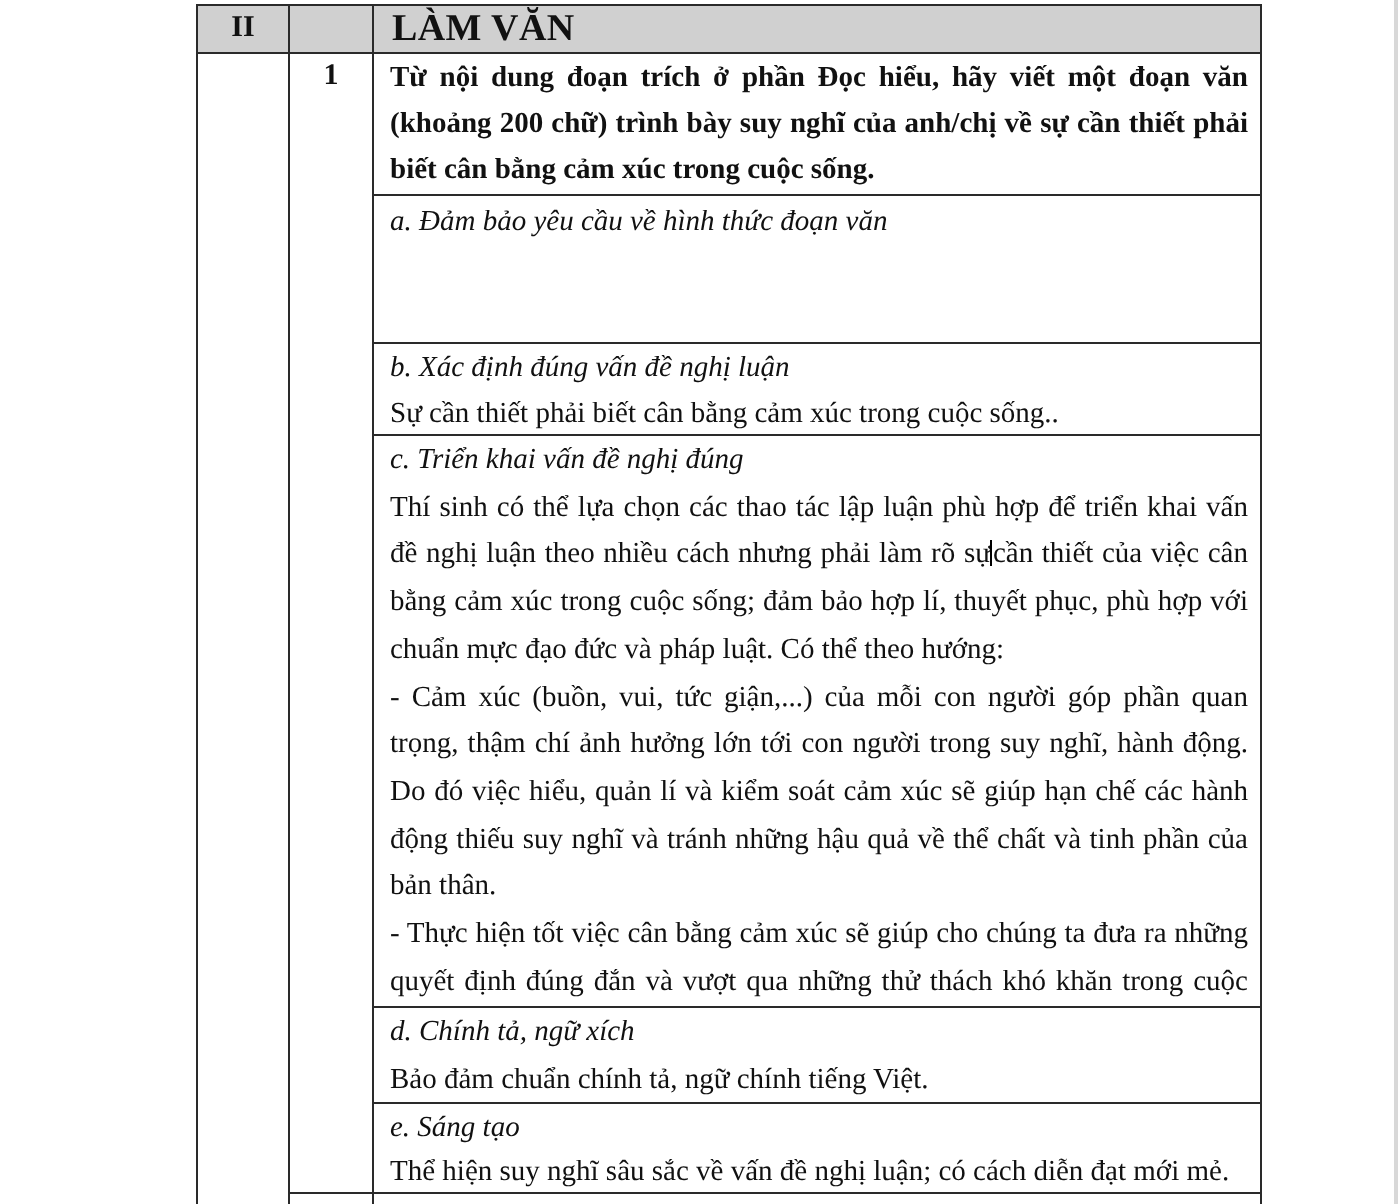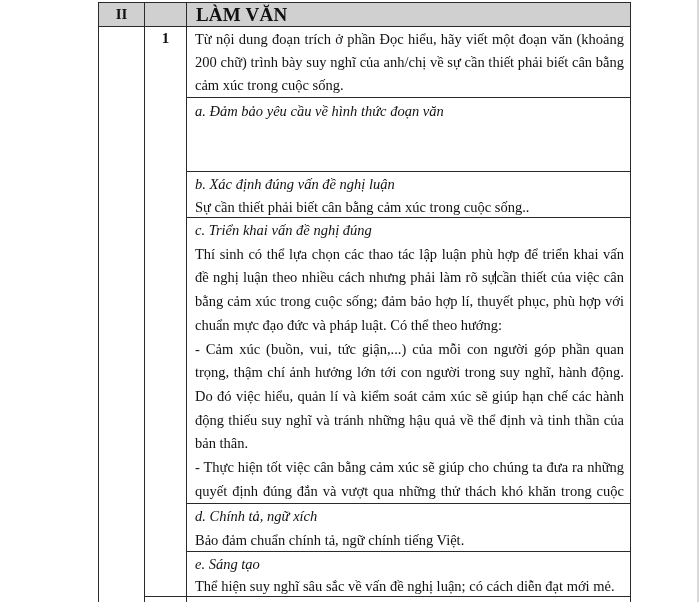--- a/index.html
+++ b/index.html
@@ -32,21 +32,21 @@
     height:570px;border-bottom:1px solid #2a2a2a;box-sizing:border-box;
     text-align:center;font-weight:bold;font-size:15px;padding-top:3px;
   }
   .content-col{display:flex;flex-direction:column;}
   .sub{
     border-bottom:1px solid #2a2a2a;box-sizing:border-box;overflow:hidden;
     padding:1px 6px 0 8px;font-size:14.5px;
   }
   .sub .title{font-style:italic;}
   .sub .para{text-align:justify;}
-  .row-q{flex:0 0 71px;font-weight:normal;line-height:23px;text-align:justify;}
+  .row-q{flex:0 0 71px;font-weight:bold;line-height:23px;text-align:justify;}
   .row-a{flex:0 0 74px;line-height:24.4px;}
   .row-b{flex:0 0 46px;line-height:22.5px;}
   .row-c{flex:0 0 286px;line-height:23.7px;}
   .row-d{flex:0 0 48px;line-height:23.5px;}
   .row-e{flex:0 0 45px;line-height:22px;}
   .row-sliver{flex:1 1 auto;border-bottom:none;}
   .caret{
     display:inline-block;width:1px;height:13px;background:#000;vertical-align:-2px;
   }
 </style>
@@ -85,21 +85,21 @@
       </div>
 
       <div class="sub row-b">
         <div class="title">b. Xác định đúng vấn đề nghị luận</div>
         <div class="para">Sự cần thiết phải biết cân bằng cảm xúc trong cuộc sống..</div>
       </div>
 
       <div class="sub row-c">
         <div class="title">c. Triển khai vấn đề nghị đúng</div>
         <div class="para"><span>Thí sinh có thể lựa chọn các thao tác lập luận phù hợp để triển khai vấn đề nghị luận theo nhiều cách nhưng phải làm rõ sự</span><span class="caret"></span><span>cần thiết của việc cân bằng cảm xúc trong cuộc sống; đảm bảo hợp lí, thuyết phục, phù hợp với chuẩn mực đạo đức và pháp luật. Có thể theo hướng:</span></div>
-        <div class="para">- Cảm xúc (buồn, vui, tức giận,...) của mỗi con người góp phần quan trọng, thậm chí ảnh hưởng lớn tới con người trong suy nghĩ, hành động. Do đó việc hiểu, quản lí và kiểm soát cảm xúc sẽ giúp hạn chế các hành động thiếu suy nghĩ và tránh những hậu quả về thể định và tinh thần của bản thân.</div>
+        <div class="para">- Cảm xúc (buồn, vui, tức giận,...) của mỗi con người góp phần quan trọng, thậm chí ảnh hưởng lớn tới con người trong suy nghĩ, hành động. Do đó việc hiểu, quản lí và kiểm soát cảm xúc sẽ giúp hạn chế các hành động thiếu suy nghĩ và tránh những hậu quả về thể chất và tinh phần của bản thân.</div>
         <div class="para">- Thực hiện tốt việc cân bằng cảm xúc sẽ giúp cho chúng ta đưa ra những quyết định đúng đắn và vượt qua những thử thách khó khăn trong cuộc đời, từ đó hiểu rõ bản thân mình hơn.</div>
       </div>
 
       <div class="sub row-d">
         <div class="title">d. Chính tả, ngữ xích</div>
         <div class="para">Bảo đảm chuẩn chính tả, ngữ chính tiếng Việt.</div>
       </div>
 
       <div class="sub row-e">
         <div class="title">e. Sáng tạo</div>

